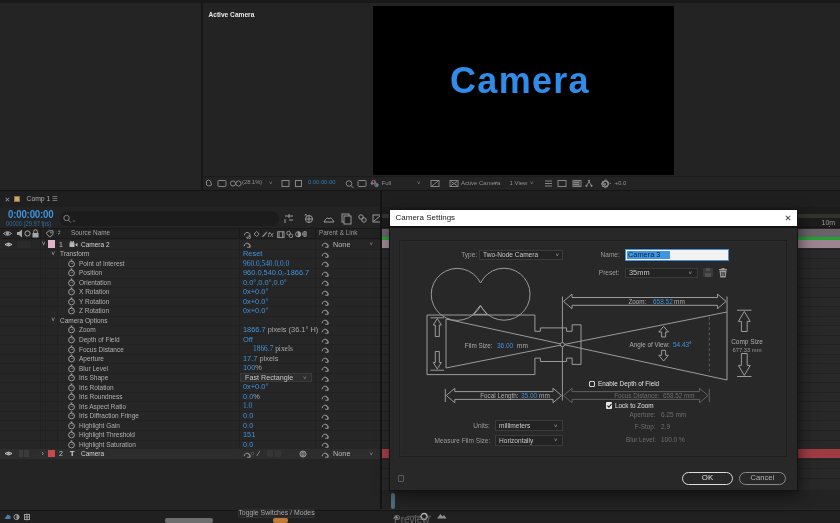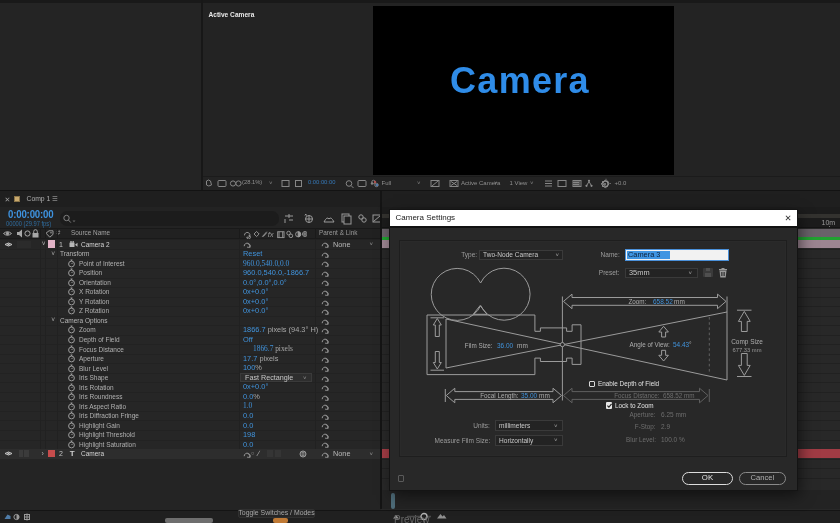--- a/index.html
+++ b/index.html
@@ -256,21 +256,21 @@
 <div class="t" style="left:51.3px;top:317.45px;font-size:6.5px;color:#a8a8a8;">˅</div>
 <div class="t" style="left:60px;top:316.9px;font-size:7px;color:#b6b6b6;transform:scaleX(0.93);transform-origin:0 50%;">Camera Options</div>
 <svg class="abs" style="left:320.5px;top:316.6px" width="8" height="8" viewBox="0 0 8 8">
       <path d="M1.2,6.2 a3,3 0 1 1 5.2,2 M4,6.8 a1.6,1.6 0 1 0 1.4,-2.6" fill="none" stroke="#9a9a9a"></path>
     </svg>
 <svg class="abs" style="left:66.5px;top:325.44px" width="9" height="9" viewBox="0 0 9 9">
       <circle cx="4.5" cy="5" r="2.9" fill="none" stroke="#9a9a9a"></circle>
       <path d="M3.5,1 h2 M4.5,1 v1.2 M4.5,5 l1.4,-1.4" stroke="#9a9a9a" fill="none"></path>
     </svg>
 <div class="t" style="left:78.5px;top:326.44px;font-size:7px;color:#b0b0b0;transform:scaleX(0.93);transform-origin:0 50%;">Zoom</div>
-<div class="t" style="left:243px;top:326.24px;font-size:7.4px;"><span style="color:#4093dc">1866.7</span><span style="color:#a8a8a8"> pixels (94.3° H)</span></div>
+<div class="t" style="left:243px;top:326.24px;font-size:7.4px;"><span style="color:#4093dc">1866.7</span><span style="color:#a8a8a8"> pixels (36.1° H)</span></div>
 <svg class="abs" style="left:320.5px;top:326.13px" width="8" height="8" viewBox="0 0 8 8">
       <path d="M1.2,6.2 a3,3 0 1 1 5.2,2 M4,6.8 a1.6,1.6 0 1 0 1.4,-2.6" fill="none" stroke="#9a9a9a"></path>
     </svg>
 <svg class="abs" style="left:66.5px;top:334.96px" width="9" height="9" viewBox="0 0 9 9">
       <circle cx="4.5" cy="5" r="2.9" fill="none" stroke="#9a9a9a"></circle>
       <path d="M3.5,1 h2 M4.5,1 v1.2 M4.5,5 l1.4,-1.4" stroke="#9a9a9a" fill="none"></path>
     </svg>
 <div class="t" style="left:78.5px;top:335.96px;font-size:7px;color:#b0b0b0;transform:scaleX(0.93);transform-origin:0 50%;">Depth of Field</div>
 <div class="t" style="left:243px;top:335.76px;font-size:7.4px;"><span style="color:#4093dc">Off</span></div>
 <svg class="abs" style="left:320.5px;top:335.66px" width="8" height="8" viewBox="0 0 8 8">
@@ -357,21 +357,21 @@
 <div class="t" style="left:78.5px;top:421.74px;font-size:7px;color:#b0b0b0;transform:scaleX(0.93);transform-origin:0 50%;">Highlight Gain</div>
 <div class="t" style="left:243px;top:421.54px;font-size:7.4px;"><span style="color:#4093dc">0.0</span></div>
 <svg class="abs" style="left:320.5px;top:421.44px" width="8" height="8" viewBox="0 0 8 8">
       <path d="M1.2,6.2 a3,3 0 1 1 5.2,2 M4,6.8 a1.6,1.6 0 1 0 1.4,-2.6" fill="none" stroke="#9a9a9a"></path>
     </svg>
 <svg class="abs" style="left:66.5px;top:430.26px" width="9" height="9" viewBox="0 0 9 9">
       <circle cx="4.5" cy="5" r="2.9" fill="none" stroke="#9a9a9a"></circle>
       <path d="M3.5,1 h2 M4.5,1 v1.2 M4.5,5 l1.4,-1.4" stroke="#9a9a9a" fill="none"></path>
     </svg>
 <div class="t" style="left:78.5px;top:431.26px;font-size:7px;color:#b0b0b0;transform:scaleX(0.93);transform-origin:0 50%;">Highlight Threshold</div>
-<div class="t" style="left:243px;top:431.06px;font-size:7.4px;"><span style="color:#4093dc">198</span></div>
+<div class="t" style="left:243px;top:431.06px;font-size:7.4px;"><span style="color:#4093dc">151</span></div>
 <svg class="abs" style="left:320.5px;top:430.96px" width="8" height="8" viewBox="0 0 8 8">
       <path d="M1.2,6.2 a3,3 0 1 1 5.2,2 M4,6.8 a1.6,1.6 0 1 0 1.4,-2.6" fill="none" stroke="#9a9a9a"></path>
     </svg>
 <svg class="abs" style="left:66.5px;top:439.79px" width="9" height="9" viewBox="0 0 9 9">
       <circle cx="4.5" cy="5" r="2.9" fill="none" stroke="#9a9a9a"></circle>
       <path d="M3.5,1 h2 M4.5,1 v1.2 M4.5,5 l1.4,-1.4" stroke="#9a9a9a" fill="none"></path>
     </svg>
 <div class="t" style="left:78.5px;top:440.79px;font-size:7px;color:#b0b0b0;transform:scaleX(0.93);transform-origin:0 50%;">Highlight Saturation</div>
 <div class="t" style="left:243px;top:440.59px;font-size:7.4px;"><span style="color:#4093dc">0.0</span></div>
 <svg class="abs" style="left:320.5px;top:440.49px" width="8" height="8" viewBox="0 0 8 8">

